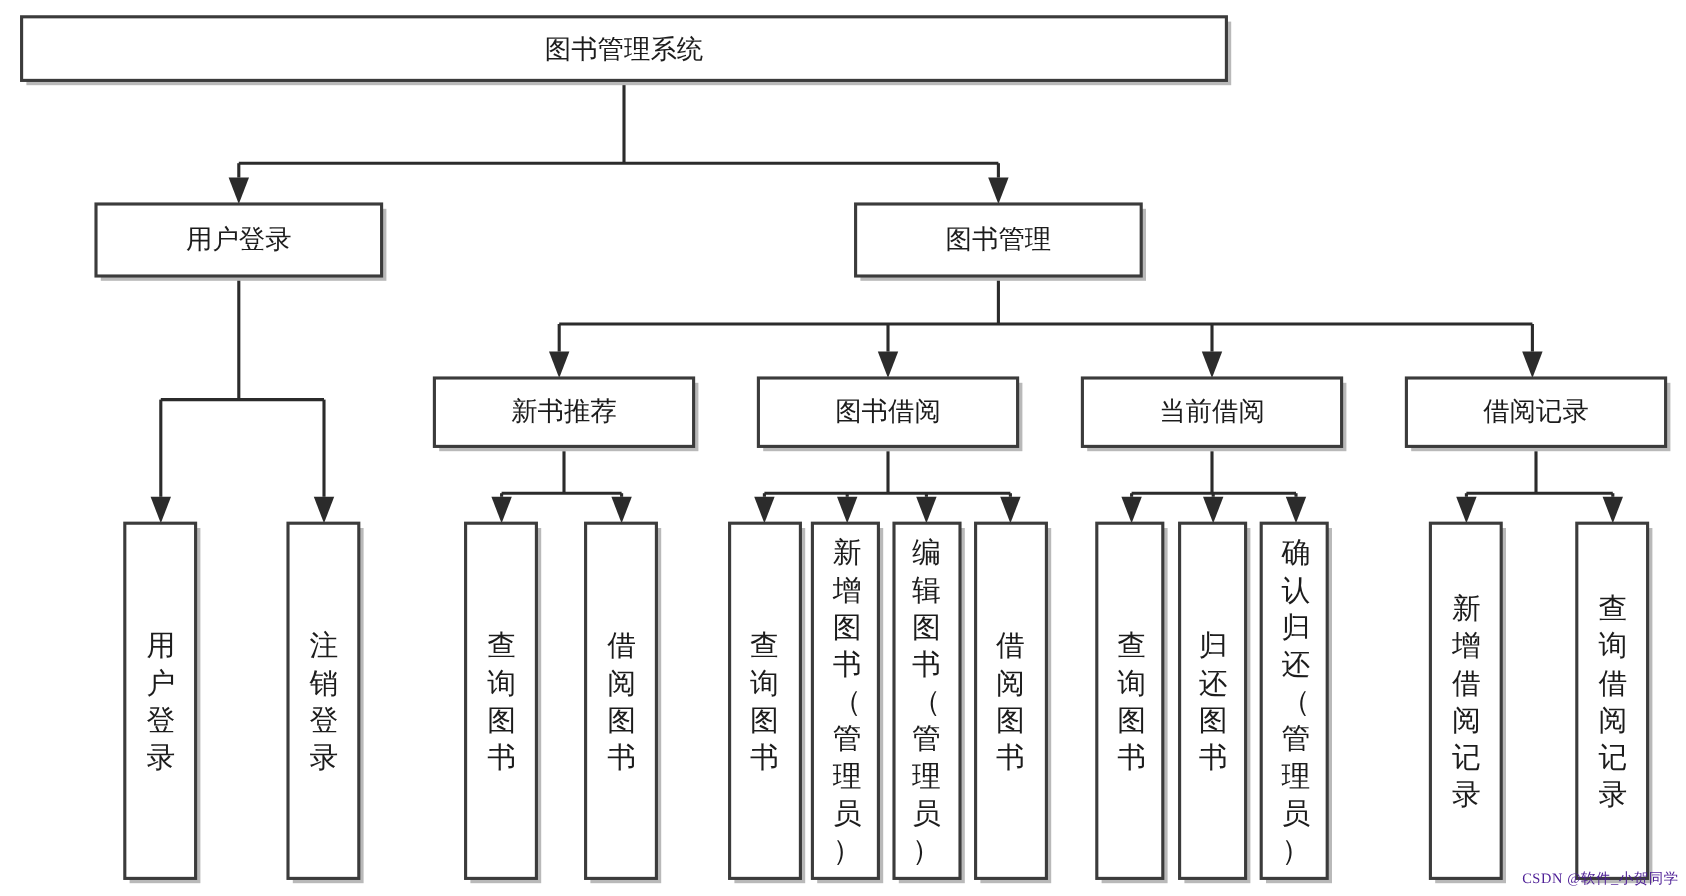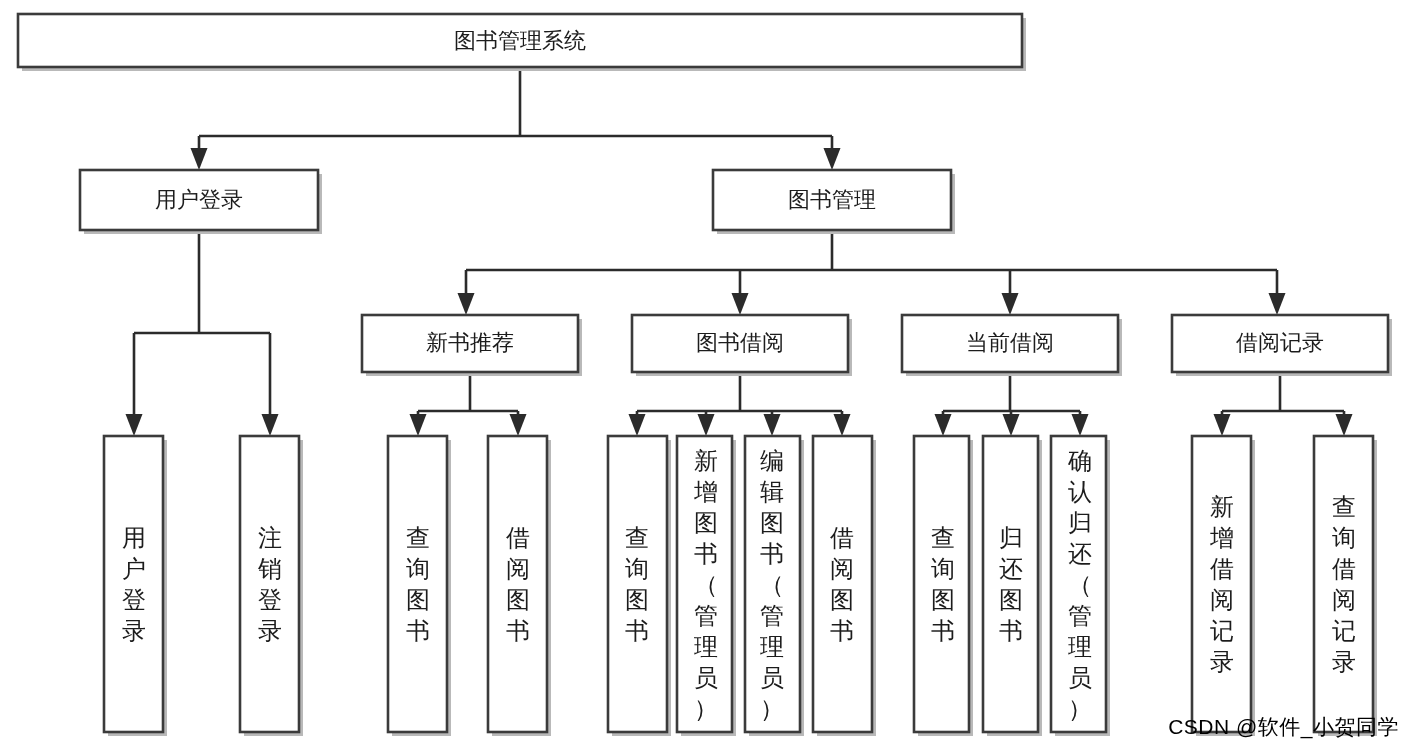--- a/index.html
+++ b/index.html
@@ -52,23 +52,23 @@
   .node-label-v {
     font-family: "DejaVu Sans", "Liberation Sans", sans-serif;
     font-size: 24px;
     fill: #1c1c1c;
     text-anchor: middle;
   }
   .watermark {
     position: absolute;
     right: 6px;
     bottom: 6px;
-    font-family: Liberation Sans, sans-serif;
-    font-size: 21px;
-    color: #000000;
+    font-family: Liberation Serif, serif;
+    font-size: 12px;
+    color: #4c1d95;
     letter-spacing: 0.5px;
     white-space: nowrap;
     pointer-events: none;
   }
 </style>
 </head>
 <body>
 
 <div id="diagram-root">
   <svg class="diagram" viewBox="0 0 1405 747" xmlns="http://www.w3.org/2000/svg">

